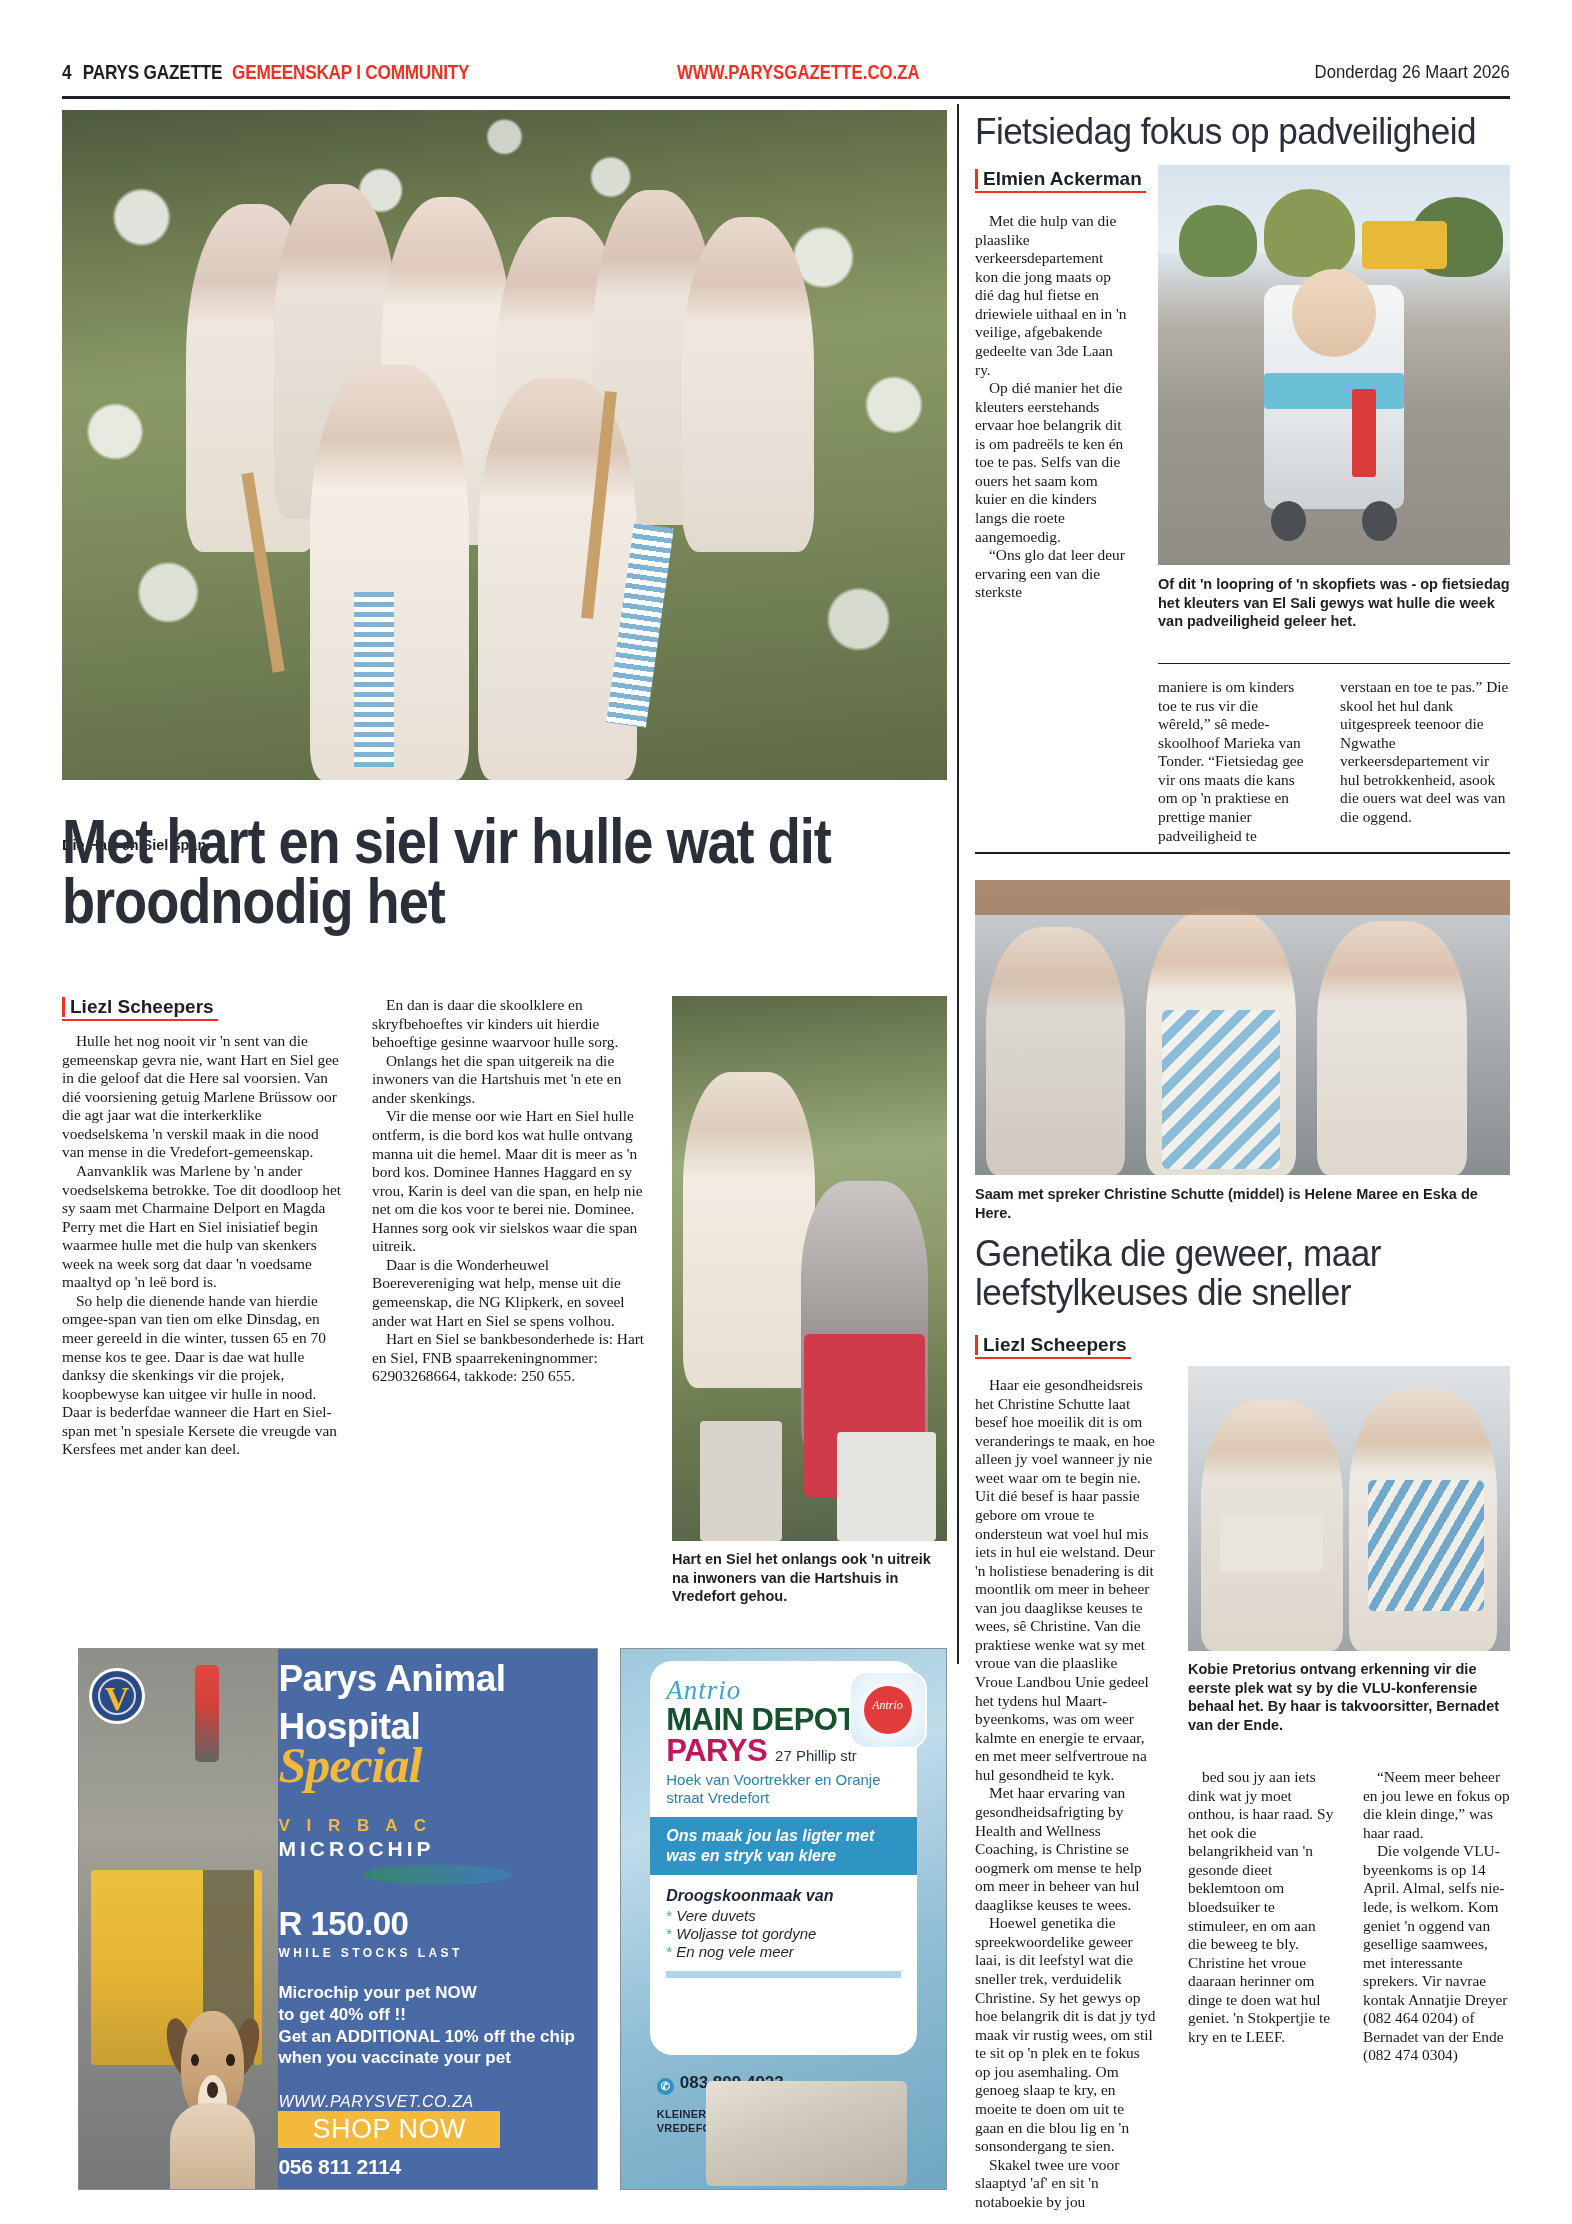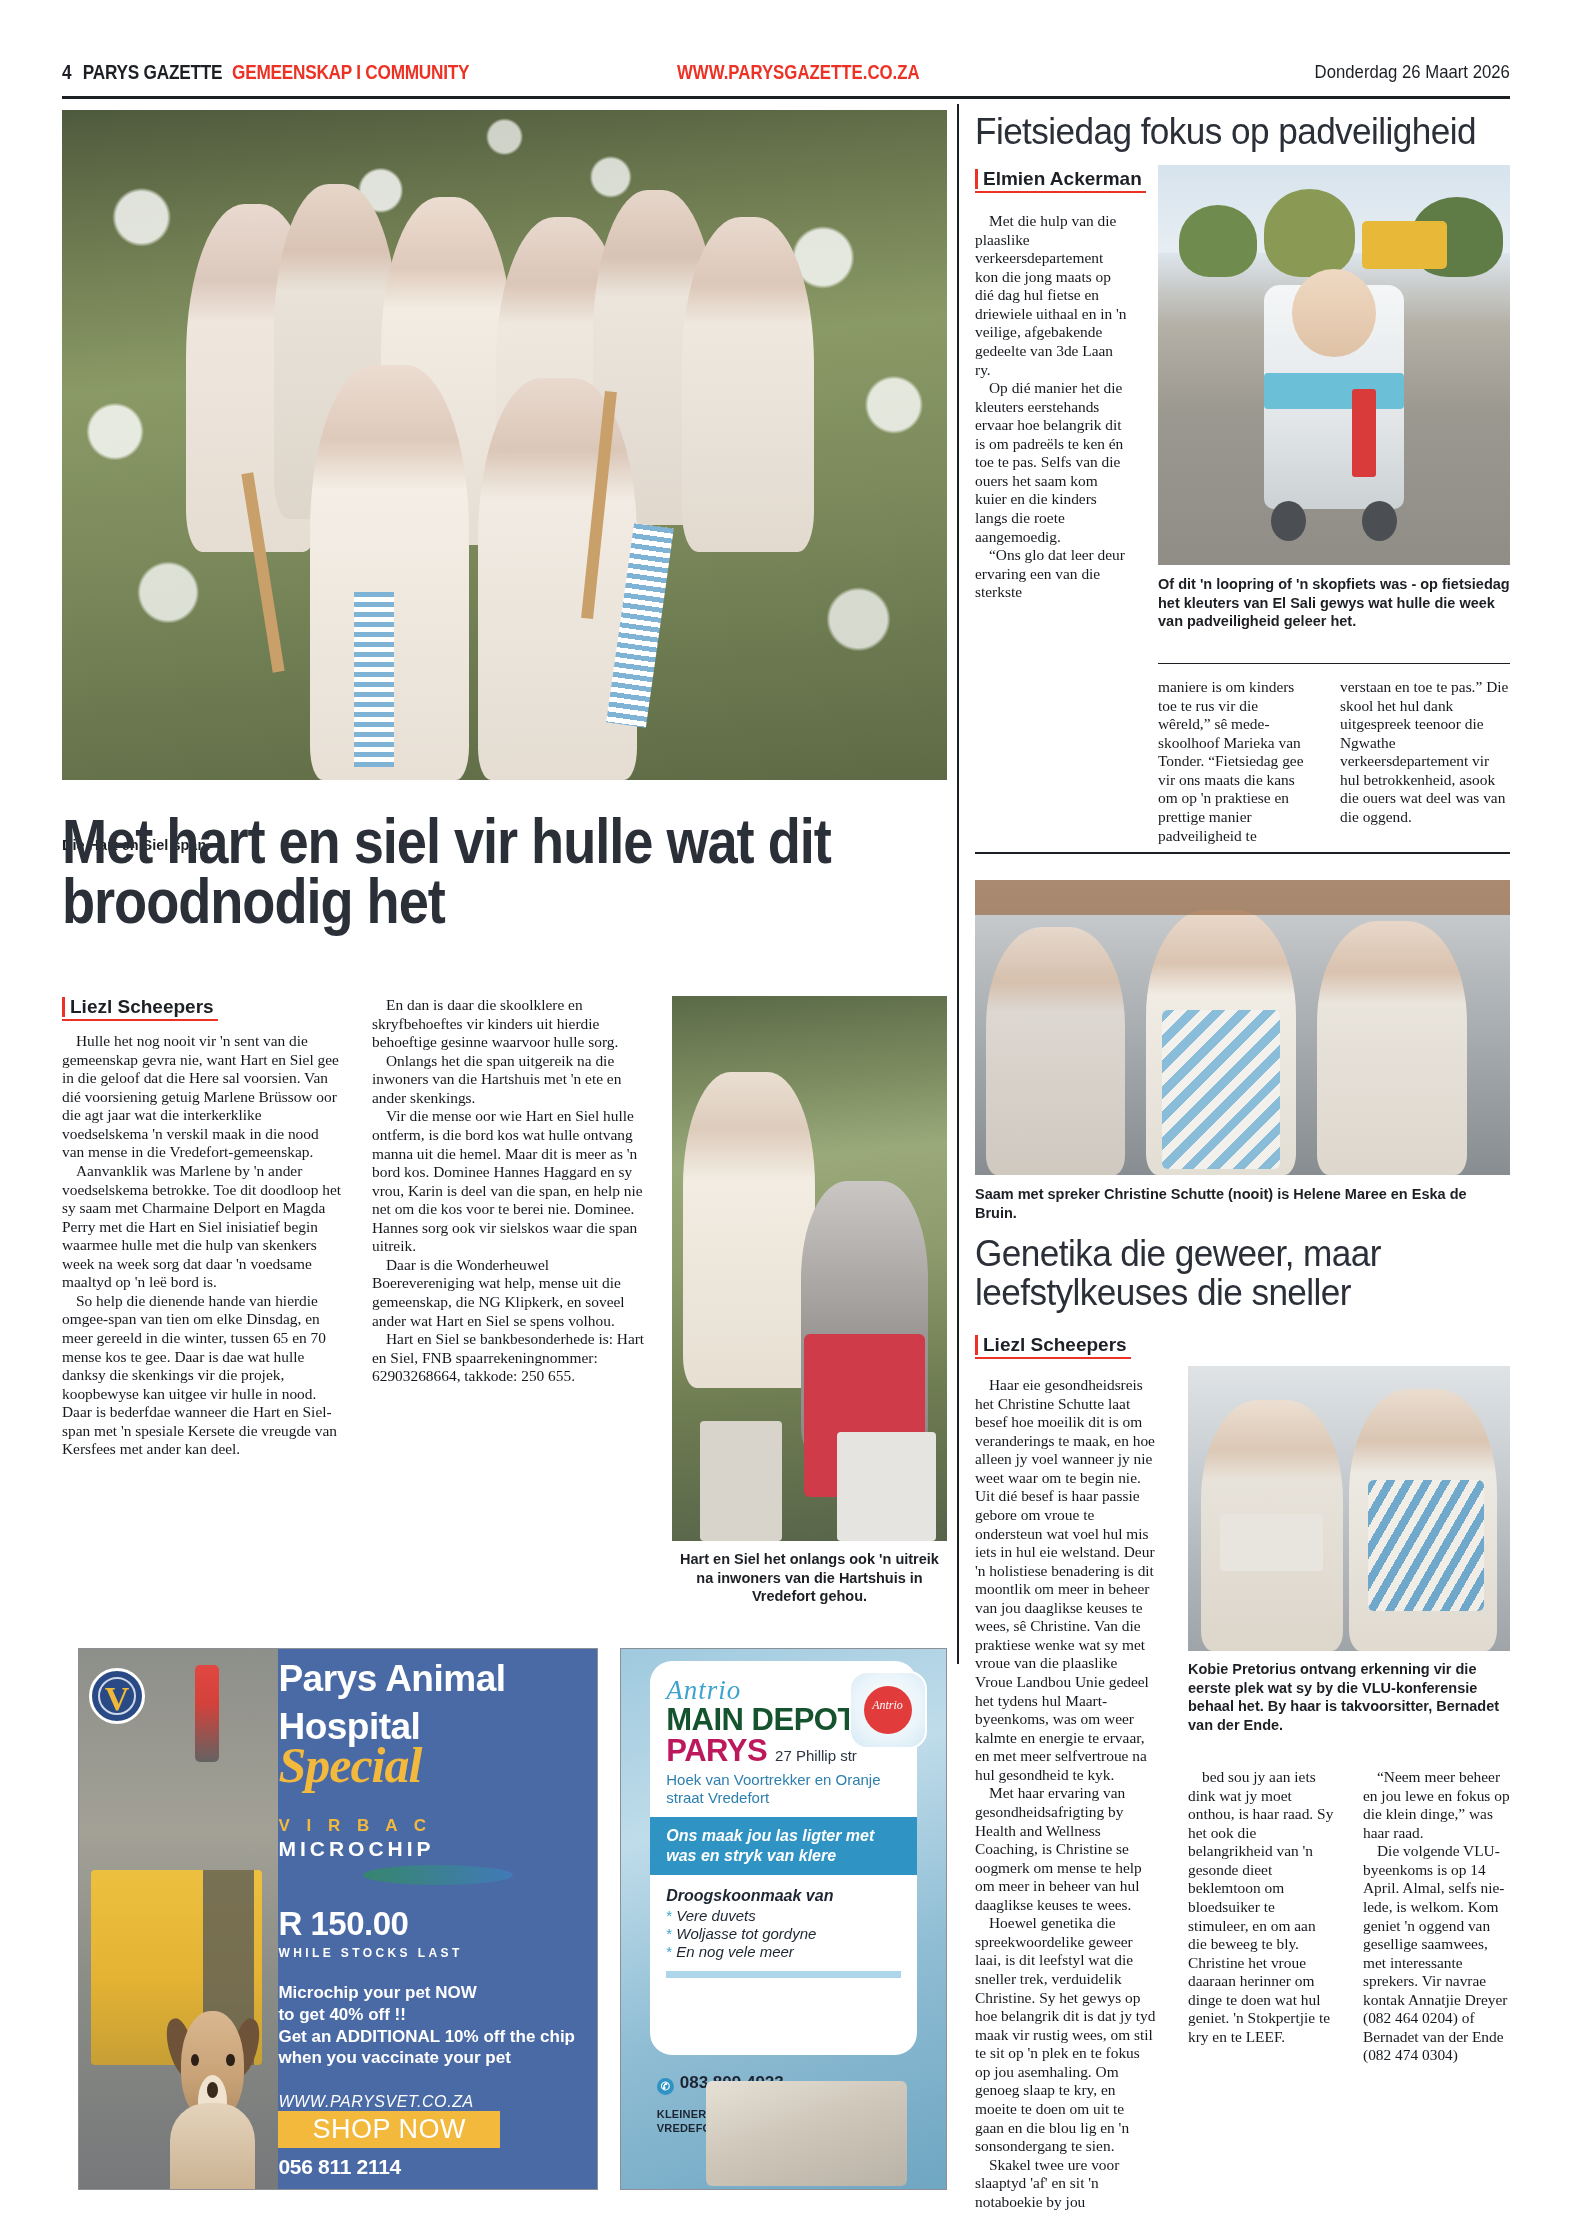--- a/index.html
+++ b/index.html
@@ -220,21 +220,21 @@
   <div class="photo" style="left:672px;top:996px;width:275px;height:545px;
        background:linear-gradient(175deg,#5a6a48 0%,#7b8a5e 16%,#9aa97a 30%,#8d9b6d 48%,#6f7d52 72%,#57644a 100%);">
     <div style="position:absolute;left:4%;top:14%;width:48%;height:58%;border-radius:36% 36% 10% 10%;
       background:linear-gradient(180deg,#eadfd2 0%,#ddccbc 18%,#f2ece2 34%,#e7dfd2 100%);"></div>
     <div style="position:absolute;left:47%;top:34%;width:46%;height:50%;border-radius:36% 36% 10% 10%;
       background:linear-gradient(180deg,#c9c6c4 0%,#b9b6b4 20%,#9a9794 56%,#8b8886 100%);"></div>
     <div style="position:absolute;left:48%;top:62%;width:44%;height:30%;background:#cf3b48;border-radius:6px;"></div>
     <div style="position:absolute;left:60%;top:80%;width:36%;height:20%;background:#e6e4e1;border-radius:4px;"></div>
     <div style="position:absolute;left:10%;top:78%;width:30%;height:22%;background:#d9d4cb;border-radius:4px;"></div>
   </div>
-  <div class="cap-bold" style="position:absolute;left:672px;top:1550px;width:275px;text-align:center;">Hart en Siel het onlangs ook 'n uitreik na inwoners van die Hartshuis in Vredefort gehou.</div>
+  <div class="cap-bold" style="position:absolute;left:672px;top:1550px;width:275px;">Hart en Siel het onlangs ook 'n uitreik na inwoners van die Hartshuis in Vredefort gehou.</div>
 
   <div class="ad vet-ad" style="left:78px;top:1648px;width:520px;height:542px;">
     <div class="vet-left">
       <div class="vet-traffic"></div>
       <div class="vet-bus"></div>
       <div class="vet-bus2"></div>
       <div class="dog">
         <div class="ear-l"></div>
           <div class="ear-r"></div>
         <div class="head"></div>
@@ -336,21 +336,21 @@
   <div class="caption-rule" style="position:absolute;left:975px;top:852px;width:535px;height:2px;background:#1c1f24;"></div>
 
   <div class="photo" style="left:975px;top:880px;width:535px;height:295px;
        background:linear-gradient(180deg,#cfd3d6 0%,#b7bbbe 30%,#9aa0a4 70%,#878d91 100%);">
     <div style="position:absolute;left:2%;top:16%;width:26%;height:84%;border-radius:40% 40% 8% 8%;background:linear-gradient(180deg,#e6d8cc 0%,#d6c0ae 22%,#dcd7d0 34%,#cfc9c0 100%);"></div>
     <div style="position:absolute;left:32%;top:10%;width:28%;height:90%;border-radius:40% 40% 8% 8%;background:linear-gradient(180deg,#ead9cb 0%,#dbc4b1 20%,#f0ece4 32%,#e3ded4 100%);"></div>
     <div style="position:absolute;left:64%;top:14%;width:28%;height:86%;border-radius:40% 40% 8% 8%;background:linear-gradient(180deg,#e8d7c9 0%,#d9c2af 20%,#e9e4dc 32%,#ddd7cd 100%);"></div>
     <div style="position:absolute;left:35%;top:44%;width:22%;height:54%;background:repeating-linear-gradient(135deg,#7fb8d8 0 9px,#f4f2ee 9px 18px);border-radius:6px;opacity:.9;"></div>
     <div style="position:absolute;left:0;top:0;width:100%;height:12%;background:#9a6b45;opacity:.7;"></div>
   </div>
-  <div class="cap-bold" style="position:absolute;left:975px;top:1185px;width:535px;">Saam met spreker Christine Schutte (nooit) is Helene Maree en Eska de Bruin.</div>
+  <div class="cap-bold" style="position:absolute;left:975px;top:1185px;width:535px;">Saam met spreker Christine Schutte (middel) is Helene Maree en Eska de Here.</div>
 
   <div class="h2" style="position:absolute;left:975px;top:1234px;width:535px;">Genetika die geweer, maar leefstylkeuses die sneller</div>
 
   <div style="position:absolute;left:975px;top:1334px;">
     <span class="byline">Liezl Scheepers</span>
   </div>
 
   <div class="bodytext" style="position:absolute;left:975px;top:1376px;width:182px;">
     <p>Haar eie gesondheidsreis het Christine Schutte laat besef hoe moeilik dit is om veranderings te maak, en hoe alleen jy voel wanneer jy nie weet waar om te begin nie. Uit dié besef is haar passie gebore om vroue te ondersteun wat voel hul mis iets in hul eie welstand. Deur 'n holistiese benadering is dit moontlik om meer in beheer van jou daaglikse keuses te wees, sê Christine. Van die praktiese wenke wat sy met vroue van die plaaslike Vroue Landbou Unie gedeel het tydens hul Maart-byeenkoms, was om weer kalmte en energie te ervaar, en met meer selfvertroue na hul gesondheid te kyk.</p>
     <p>Met haar ervaring van gesondheidsafrigting by Health and Wellness Coaching, is Christine se oogmerk om mense te help om meer in beheer van hul daaglikse keuses te wees.</p>

